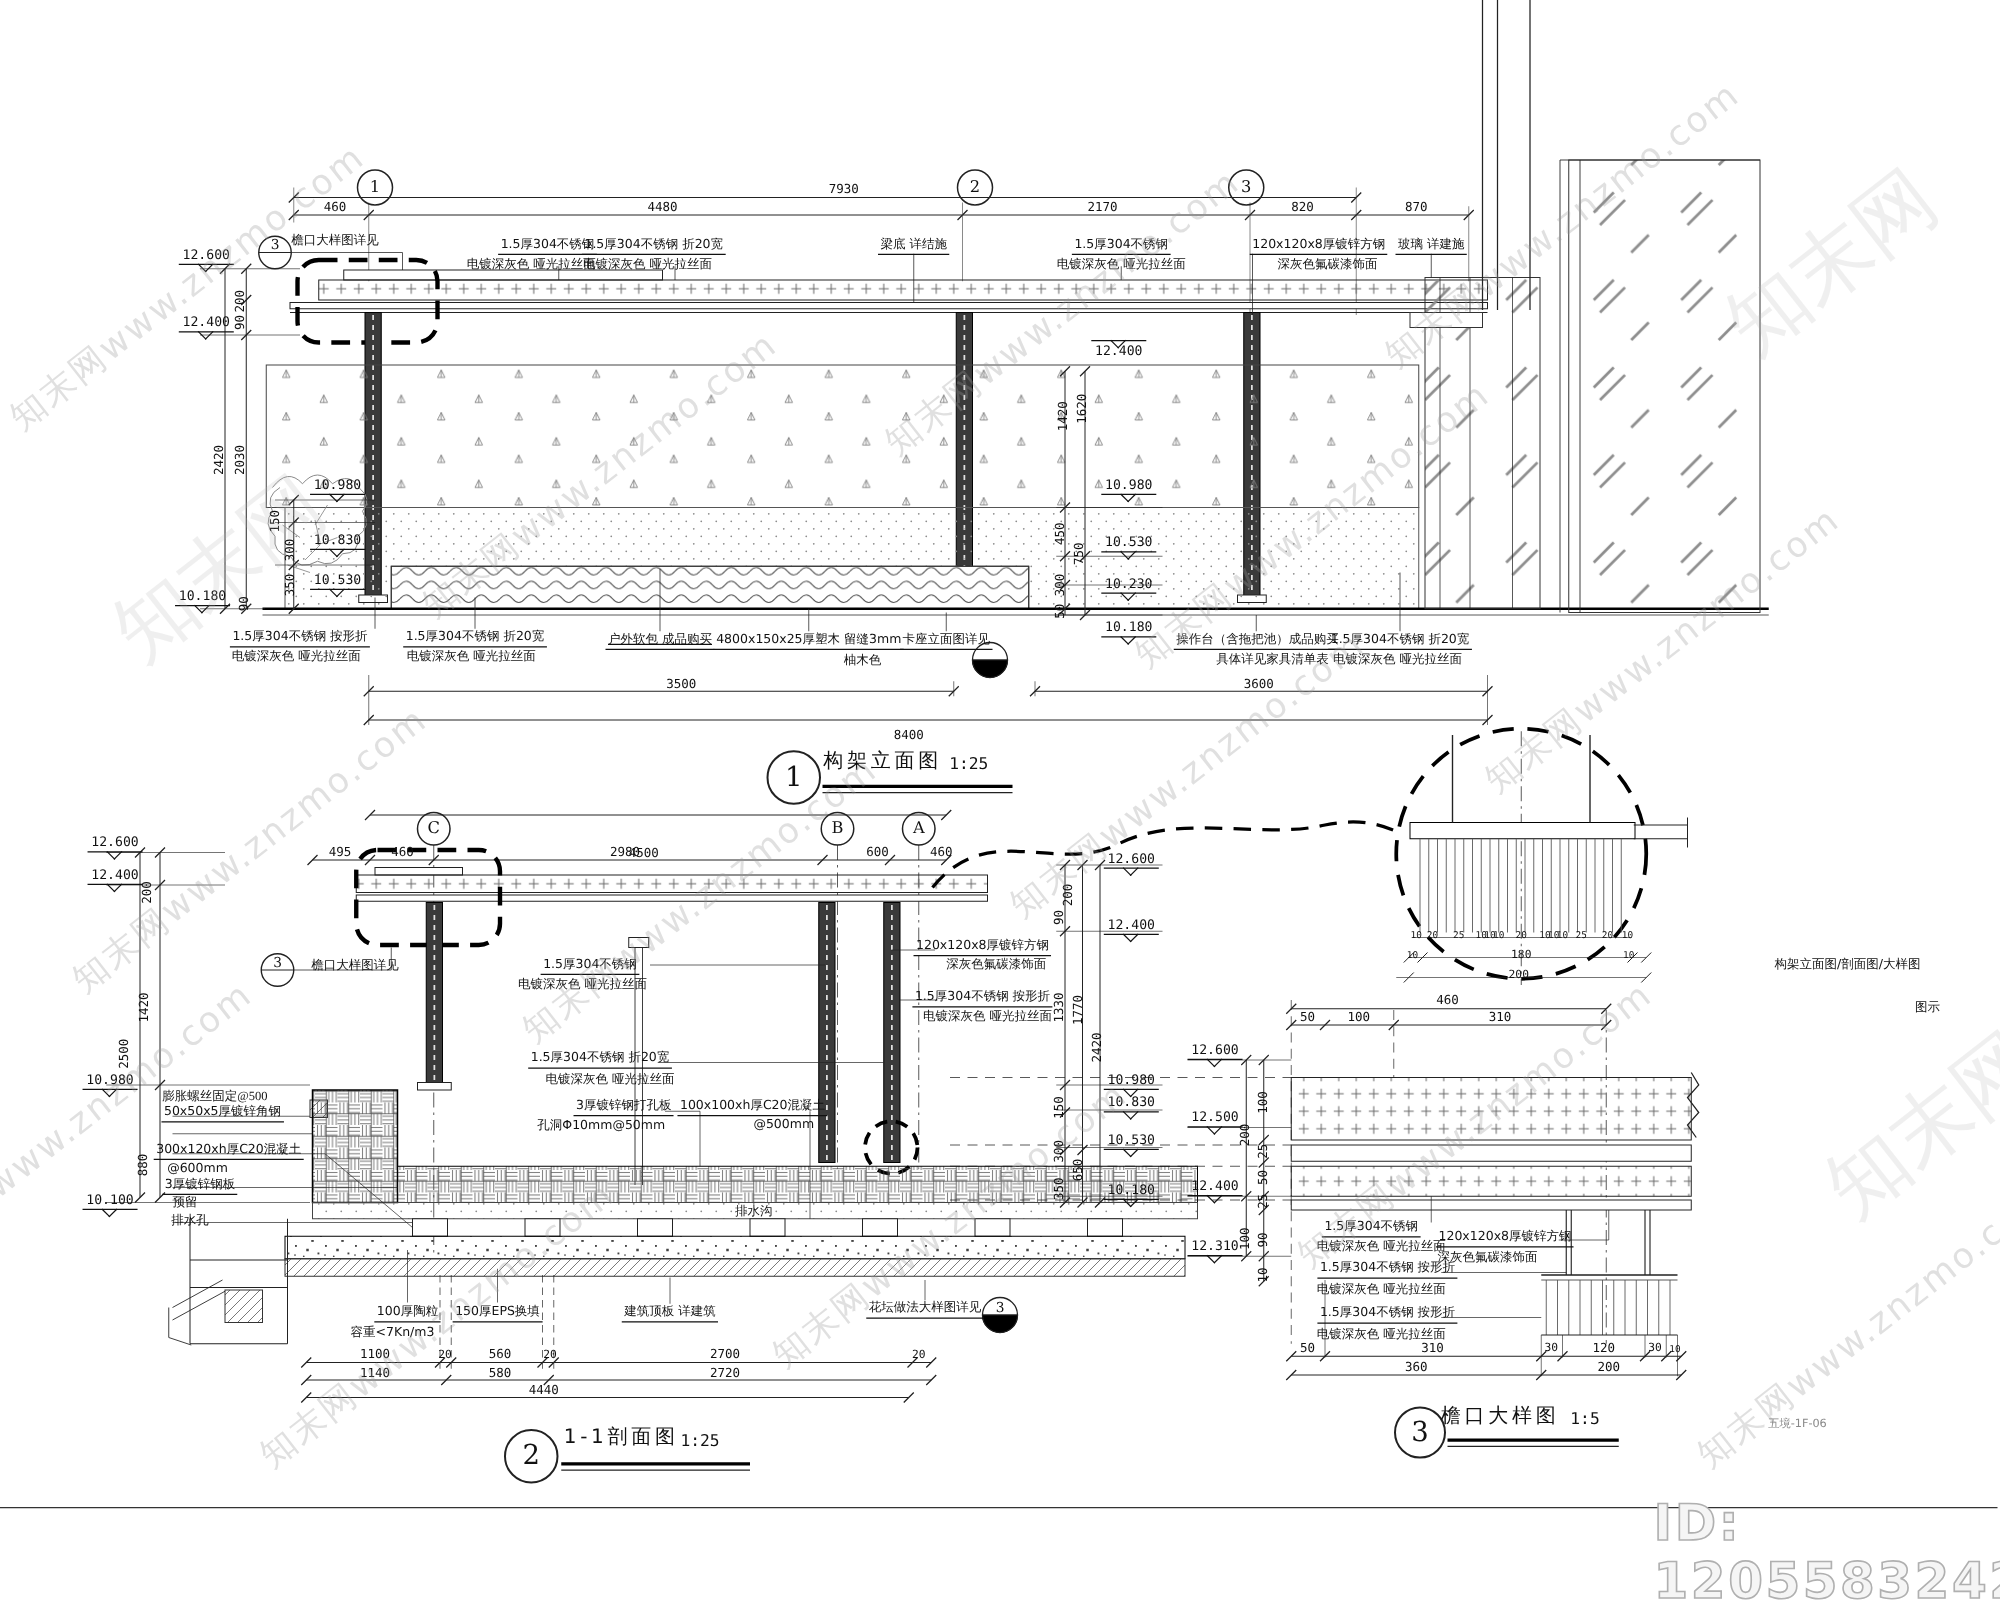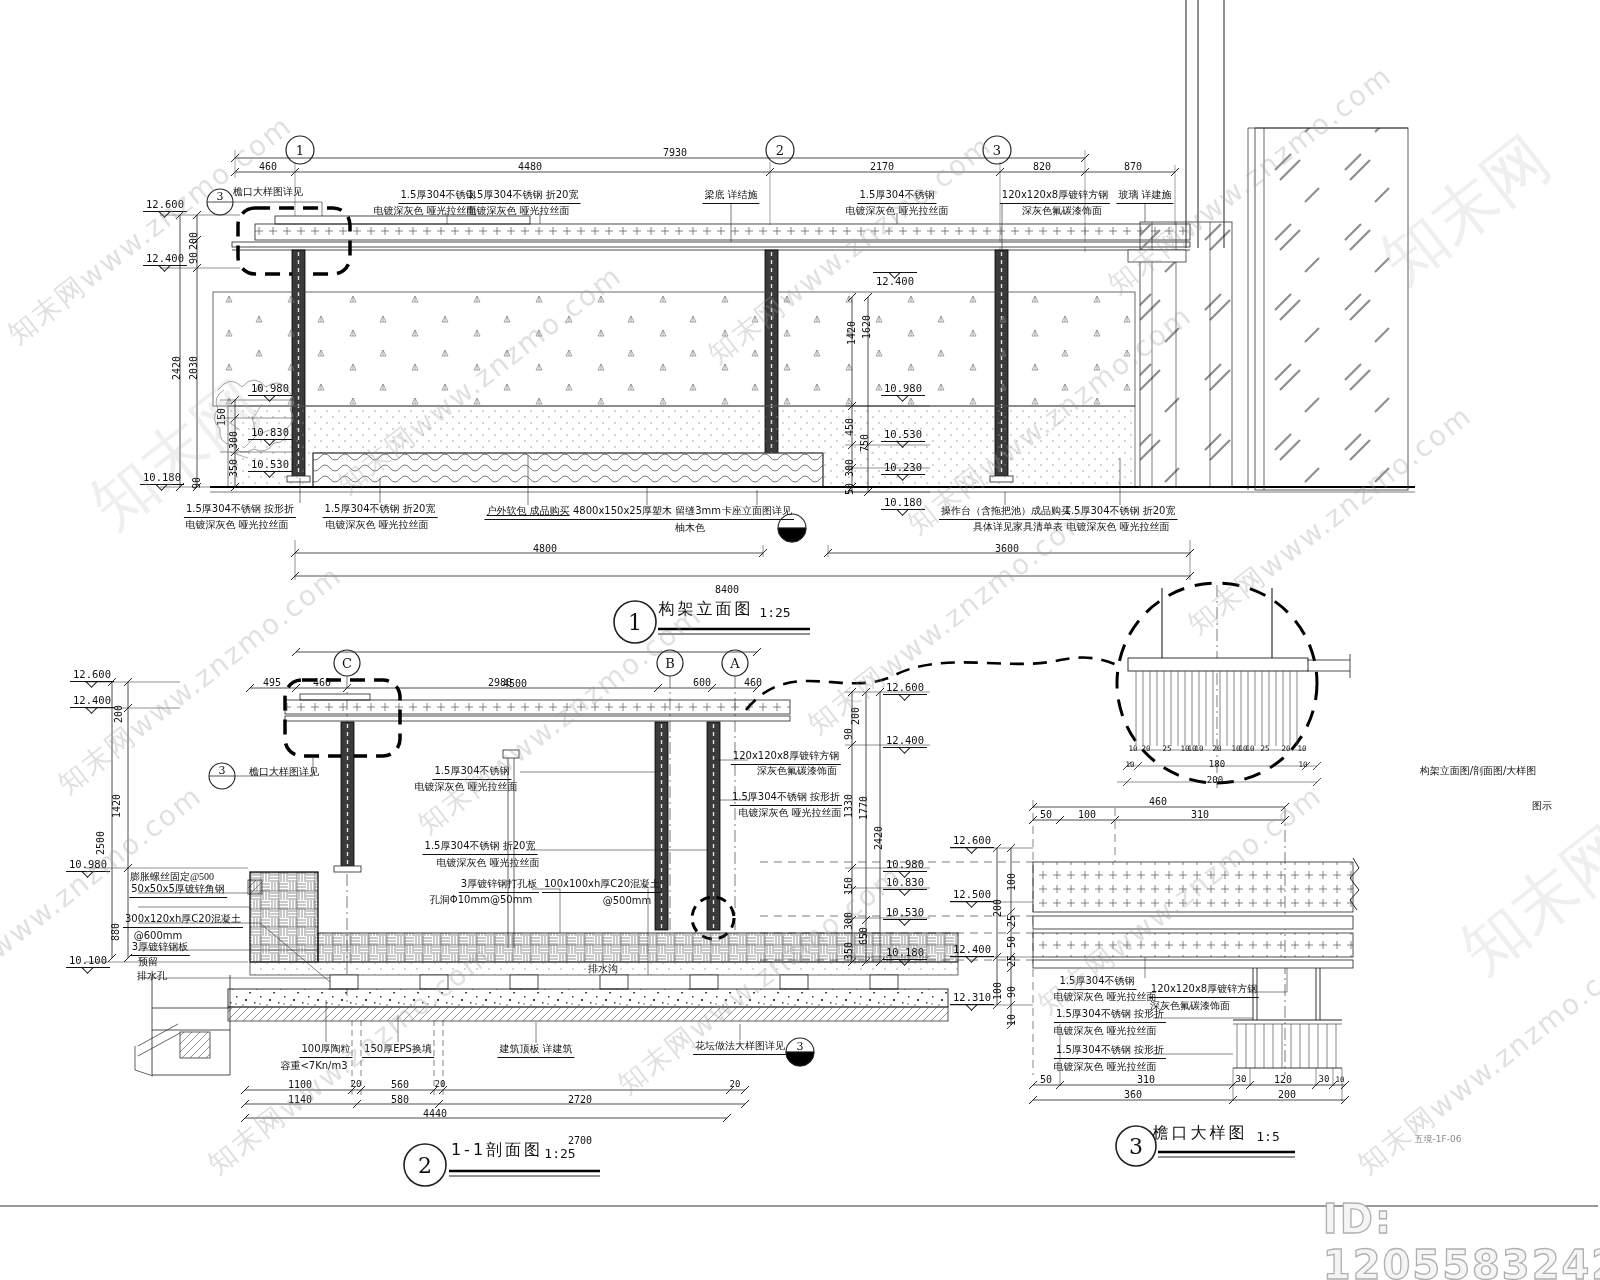--- a/index.html
+++ b/index.html
@@ -339,21 +339,21 @@
       <div class="lb annu" style="left: 380px; top: 510px;">1.5厚304不锈钢 折20宽</div>
       <div class="lb ann" style="left: 377px; top: 525px;">电镀深灰色 哑光拉丝面</div>
       <div class="lb annu" style="left: 528px; top: 512px; text-decoration: underline;">户外软包 成品购买</div>
       <div class="lb annu" style="left: 647px; top: 512px;">4800x150x25厚塑木 留缝3mm</div>
       <div class="lb ann" style="left: 690px; top: 528px;">柚木色</div>
       <div class="lb annu" style="left: 757px; top: 512px;">卡座立面图详见</div>
       <div class="lb annu" style="left: 1006px; top: 512px;">操作台（含拖把池）成品购买</div>
       <div class="lb ann" style="left: 1018px; top: 527px;">具体详见家具清单表</div>
       <div class="lb annu" style="left: 1120px; top: 512px;">1.5厚304不锈钢 折20宽</div>
       <div class="lb ann" style="left: 1118px; top: 527px;">电镀深灰色 哑光拉丝面</div>
-      <div class="lb dim" style="left: 545px; top: 548px;">4800</div>
+      <div class="lb dim" style="left: 545px; top: 548px;">3500</div>
       <div class="lb dim" style="left: 1007px; top: 548px;">3600</div>
       <div class="lb dim" style="left: 727px; top: 589px;">8400</div>
       <div class="lb tnum" style="left: 635px; top: 622px;">1</div>
       <div class="lb ttl" style="left: 706px; top: 609px;">构架立面图</div>
       <div class="lb sc" style="left: 775px; top: 612px;">1:25</div>
       <div class="lb bub" style="left: 347px; top: 663px;">C</div>
       <div class="lb bub" style="left: 670px; top: 663px;">B</div>
       <div class="lb bub" style="left: 735px; top: 663px;">A</div>
       <div class="lb dim" style="left: 515px; top: 683px;">4500</div>
       <div class="lb dim" style="left: 272px; top: 682px;">495</div>
@@ -409,21 +409,21 @@
       <div class="lb annu" style="left: 326px; top: 1050px;">100厚陶粒</div>
       <div class="lb ann" style="left: 314px; top: 1066px;">容重&lt;7Kn/m3</div>
       <div class="lb annu" style="left: 398px; top: 1050px;">150厚EPS换填</div>
       <div class="lb annu" style="left: 536px; top: 1050px;">建筑顶板 详建筑</div>
       <div class="lb annu" style="left: 740px; top: 1047px;">花坛做法大样图详见</div>
       <div class="lb bubs" style="left: 800px; top: 1046px;">3</div>
       <div class="lb dim" style="left: 300px; top: 1084px;">1100</div>
       <div class="lb tiny2" style="left: 356px; top: 1084px;">20</div>
       <div class="lb dim" style="left: 400px; top: 1084px;">560</div>
       <div class="lb tiny2" style="left: 440px; top: 1084px;">20</div>
-      <div class="lb dim" style="left: 580px; top: 1140px;">2700</div>
+      <div class="lb dim" style="left: 580px; top: 1084px;">2700</div>
       <div class="lb tiny2" style="left: 735px; top: 1084px;">20</div>
       <div class="lb dim" style="left: 300px; top: 1099px;">1140</div>
       <div class="lb dim" style="left: 400px; top: 1099px;">580</div>
       <div class="lb dim" style="left: 580px; top: 1099px;">2720</div>
       <div class="lb dim" style="left: 435px; top: 1113px;">4440</div>
       <div class="lb tnum" style="left: 425px; top: 1165px;">2</div>
       <div class="lb ttl" style="left: 497px; top: 1150px;">1-1剖面图</div>
       <div class="lb sc" style="left: 560px; top: 1153px;">1:25</div>
       <div class="lb tiny" style="left: 1133px; top: 748px;">10</div>
       <div class="lb tiny" style="left: 1146px; top: 748px;">20</div>

